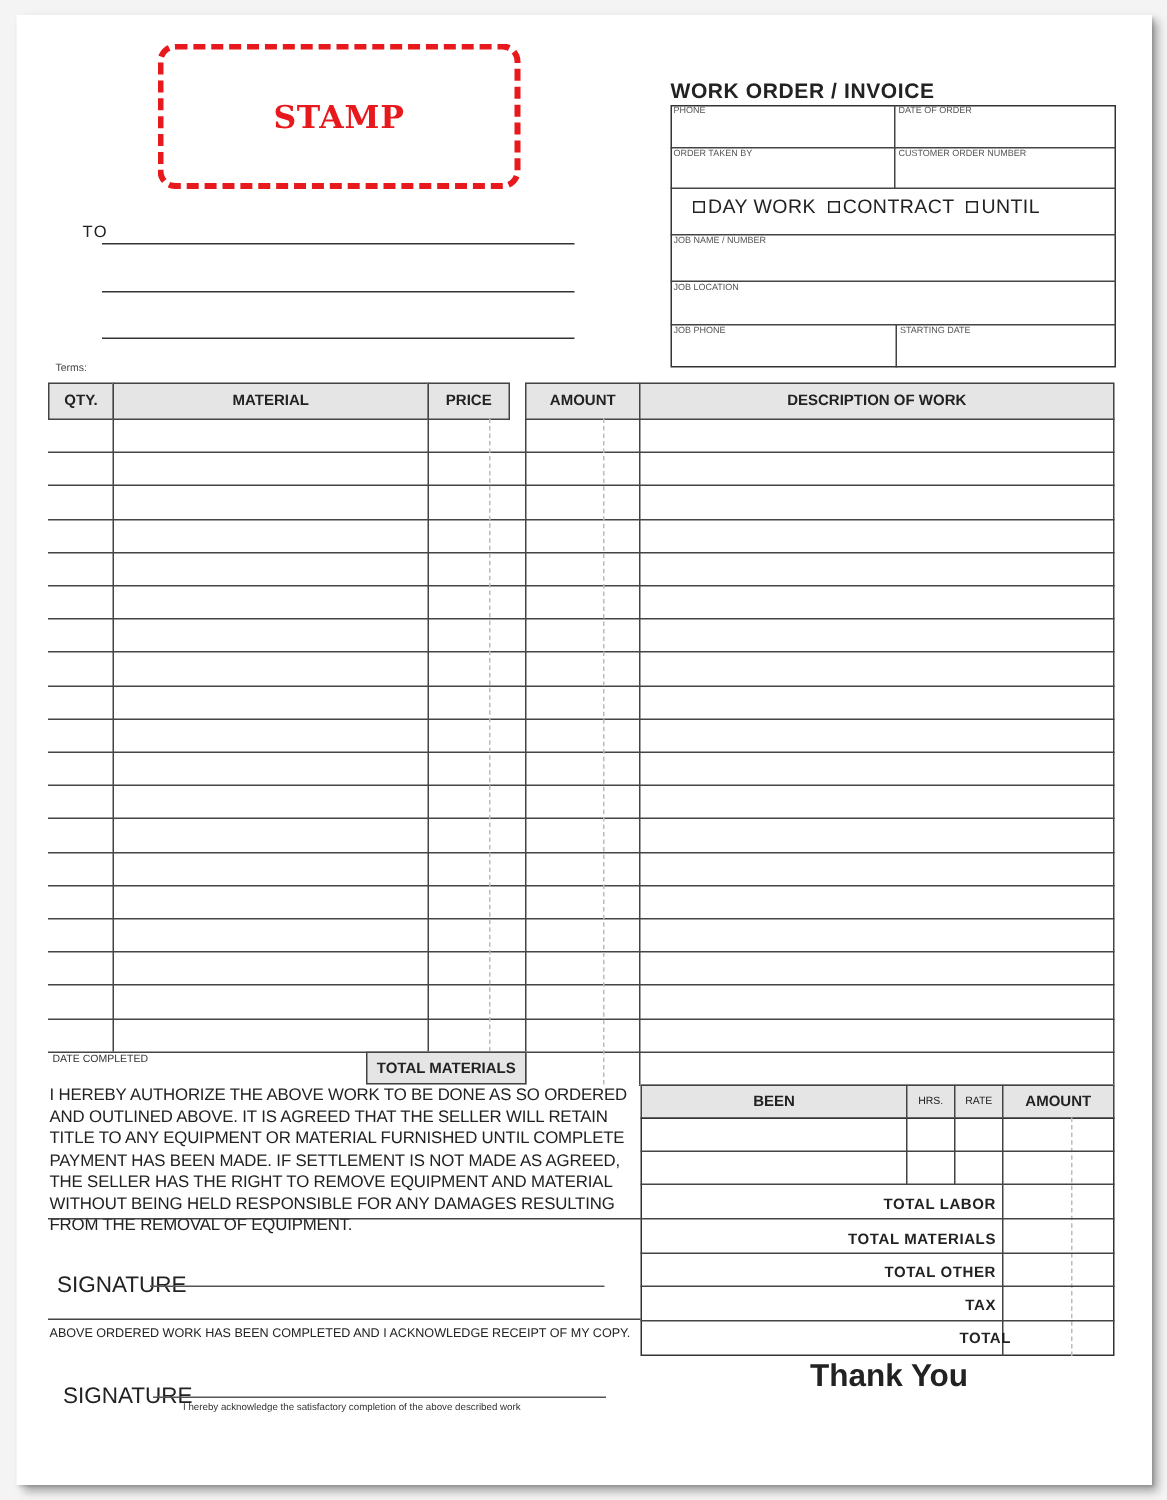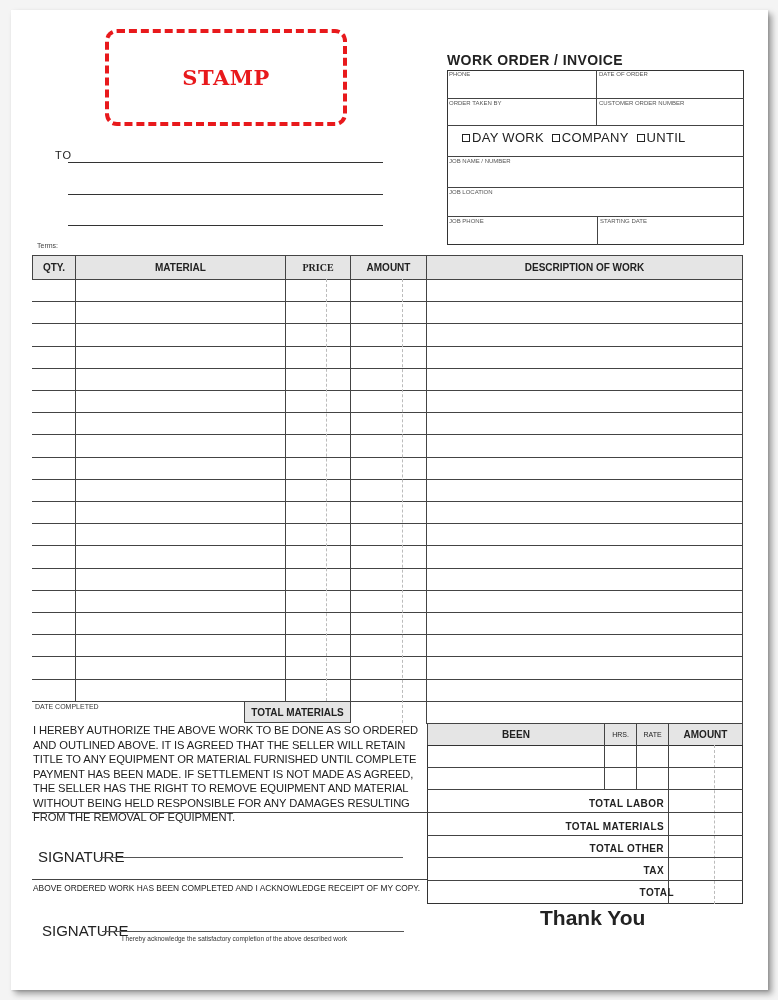--- a/index.html
+++ b/index.html
@@ -78,21 +78,21 @@
 <div class="abs" style="left:447px;top:99px;width:150px;height:27px;">
   <span class="flabel">ORDER TAKEN BY</span>
 </div>
 <div class="abs" style="left:597px;top:99px;width:147px;height:27px;">
   <span class="flabel">CUSTOMER ORDER NUMBER</span>
 </div>
 <div class="grid-line-h" style="left:447px;top:125px;width:297px;"></div>
 
 <div class="abs checks" style="left:462px;top:130px;">
   <span><span class="chk"></span><span>DAY WORK</span></span>&nbsp;
-  <span><span class="chk"></span><span>COMPANY</span></span>&nbsp;
+  <span><span class="chk"></span><span>CONTRACT</span></span>&nbsp;
   <span><span class="chk"></span><span>UNTIL</span></span>
 </div>
 <div class="grid-line-h" style="left:447px;top:156px;width:297px;"></div>
 
 <div class="abs" style="left:447px;top:157px;width:297px;height:30px;">
   <span class="flabel">JOB NAME / NUMBER</span>
 </div>
 <div class="grid-line-h" style="left:447px;top:187px;width:297px;"></div>
 
 <div class="abs" style="left:447px;top:188px;width:297px;height:28px;">
@@ -103,21 +103,21 @@
 <div class="abs" style="left:447px;top:217px;width:151px;height:28px;">
   <span class="flabel">JOB PHONE</span>
 </div>
 <div class="abs" style="left:598px;top:217px;width:146px;height:28px;">
   <span class="flabel">STARTING DATE</span>
 </div>
 <div class="grid-line-v" style="left:597px;top:216px;height:29px;"></div>
 
 <div class="hdr" style="left:32px;top:255px;width:44px;height:25px;">QTY.</div>
 <div class="hdr" style="left:75px;top:255px;width:211px;height:25px;">MATERIAL</div>
-<div class="hdr" style="left:285px;top:255px;width:66px;height:25px;font-family:Liberation Serif, serif;">PRICE</div>
+<div class="hdr" style="left:285px;top:255px;width:55px;height:25px;">PRICE</div>
 <div class="hdr" style="left:350px;top:255px;width:77px;height:25px;">AMOUNT</div>
 <div class="hdr" style="left:426px;top:255px;width:317px;height:25px;">DESCRIPTION OF WORK</div>
 
 <div id="table-grid">
     <div class="grid-line-h" style="left:32px;top:301px;width:711px;"></div>
     <div class="grid-line-h" style="left:32px;top:323px;width:711px;"></div>
     <div class="grid-line-h" style="left:32px;top:346px;width:711px;"></div>
     <div class="grid-line-h" style="left:32px;top:368px;width:711px;"></div>
     <div class="grid-line-h" style="left:32px;top:390px;width:711px;"></div>
     <div class="grid-line-h" style="left:32px;top:412px;width:711px;"></div>

